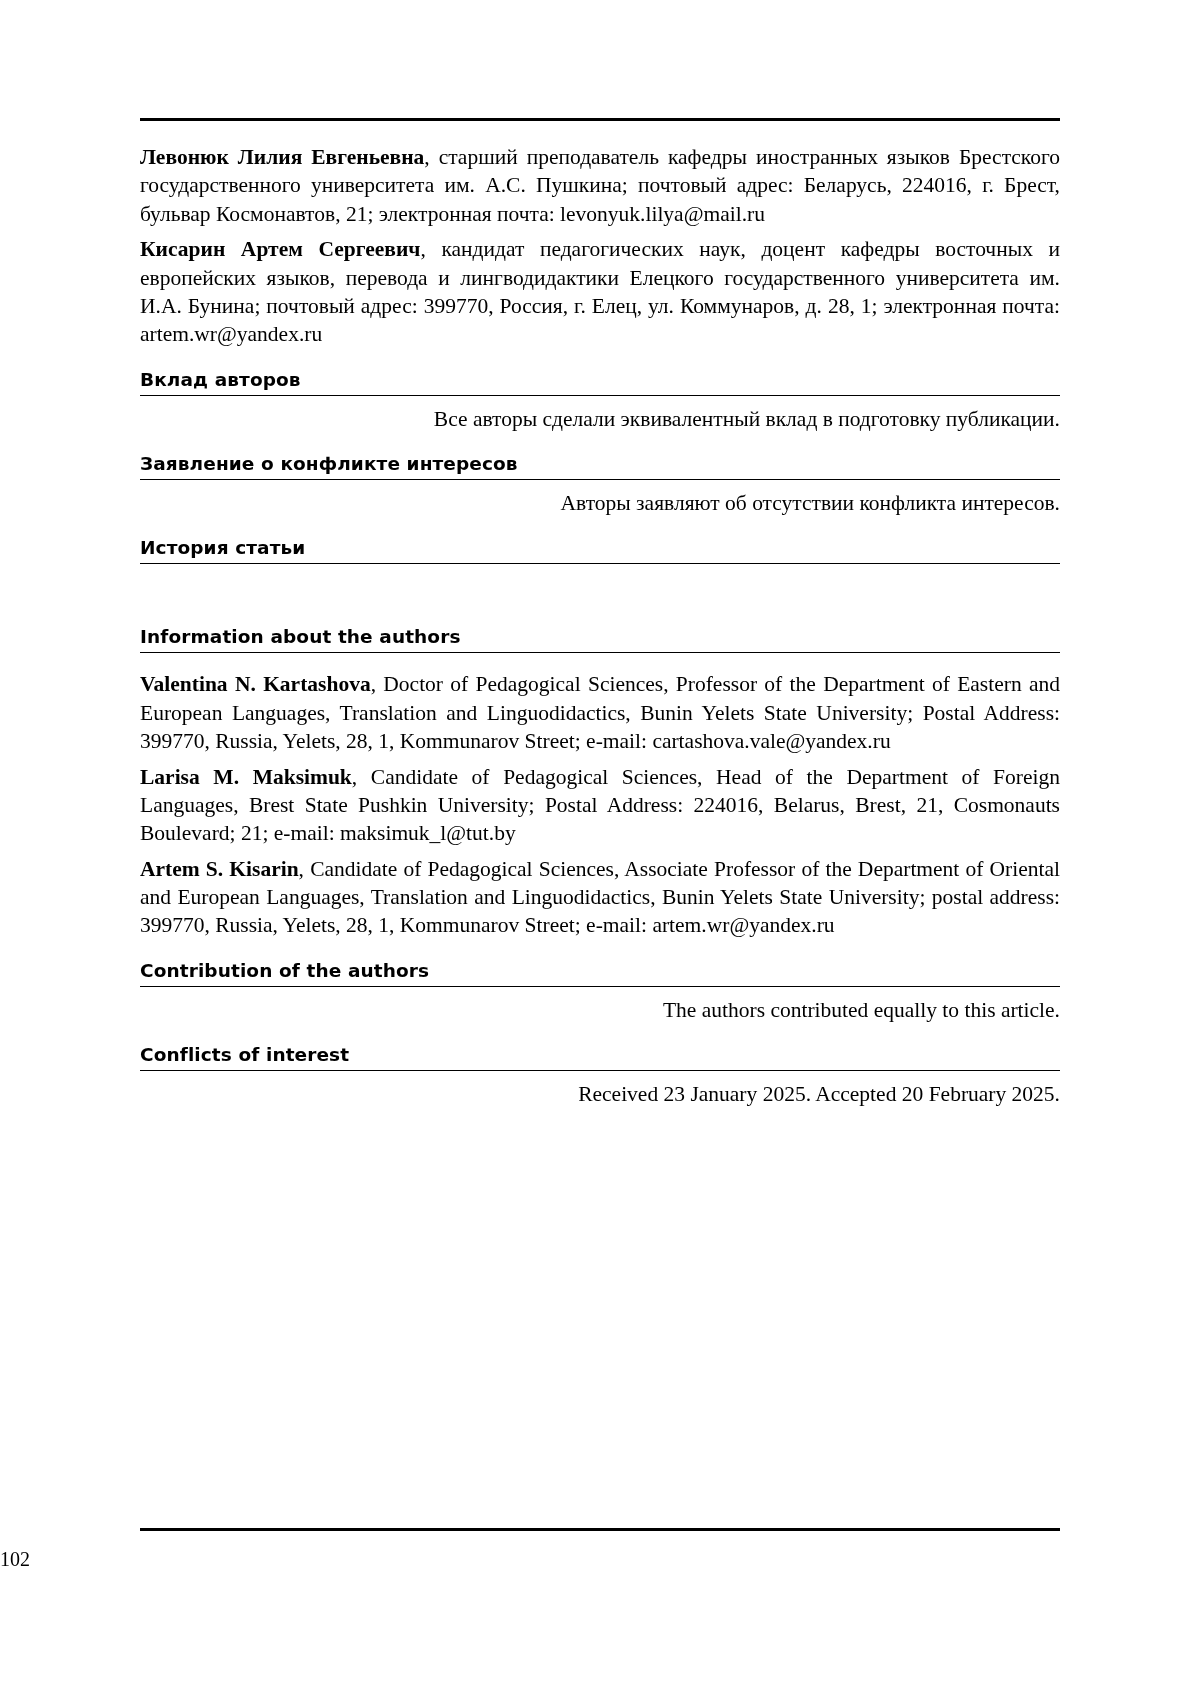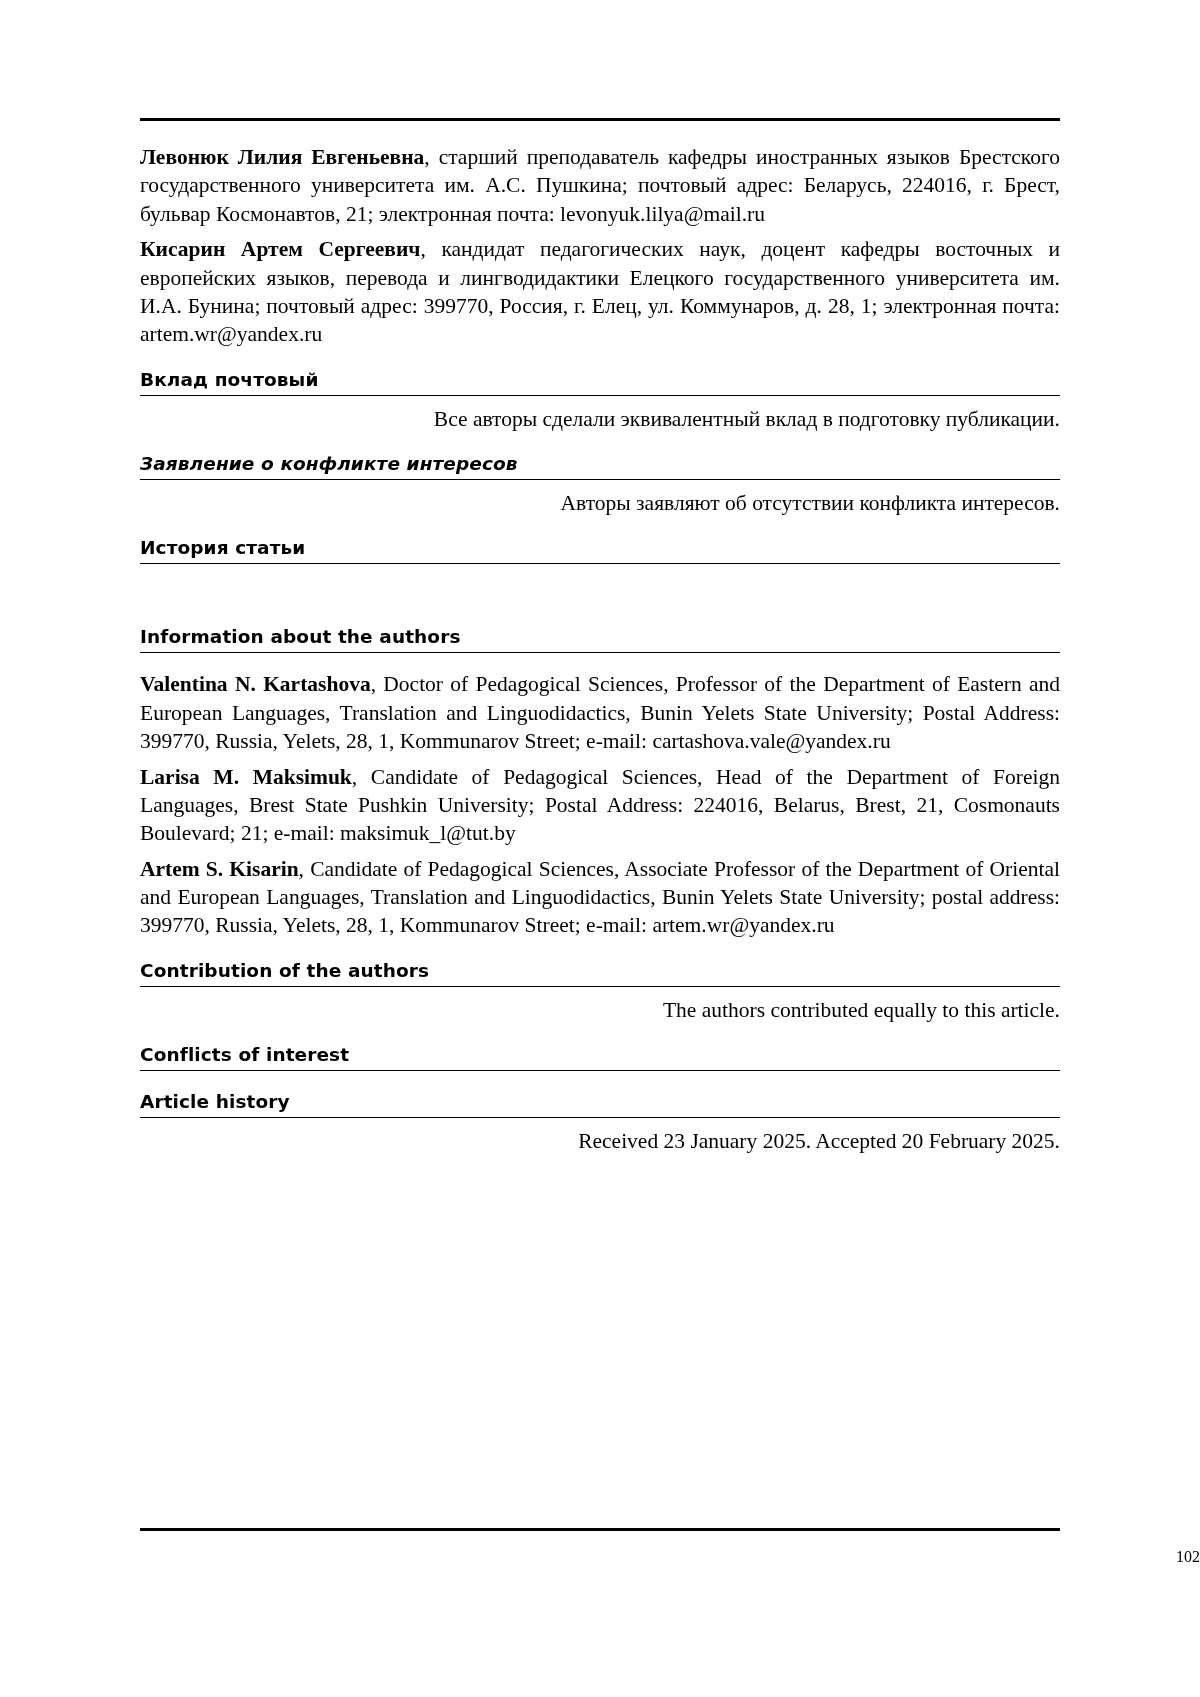--- a/index.html
+++ b/index.html
@@ -54,60 +54,59 @@
   .section-head {
     font-family: "DejaVu Sans", sans-serif;
     font-size: 18.5px;
     font-weight: bold;
     margin: 20px 0 0 0;
     padding-bottom: 5px;
     border-bottom: 1.6px solid #000;
     letter-spacing: 0.1px;
   }
   .section-head.italic {
-    font-style: italic;
   }
   .section-body {
     font-size: 21.5px;
     line-height: 1.32;
     margin: 9px 0 0 0;
     text-align: right;
   }
   .gap-big {
     height: 42px;
   }
   .en-block .para {
     text-align: justify;
   }
   .page-number {
     position: absolute;
     top: 1548px;
     left: 0;
     width: 1200px;
-    text-align: right;
-    font-size: 16px;
+    text-align: left;
+    font-size: 20px;
     font-family: "Liberation Serif", serif;
   }
 </style>
 </head>
 <body>
 
 <div class="page">
 
   <div class="content">
 
     <div class="rule-top"></div>
 
     <div>
       <p class="para"><b>Левонюк Лилия Евгеньевна</b><span>, старший преподаватель кафедры иностранных языков Брестского государственного университета им. А.С. Пушкина; почтовый адрес: Беларусь, 224016, г. Брест, бульвар Космонавтов, 21; электронная почта: levonyuk.lilya@mail.ru</span></p>
       <p class="para"><b>Кисарин Артем Сергеевич</b><span>, кандидат педагогических наук, доцент кафедры восточных и европейских языков, перевода и лингводидактики Елецкого государственного университета им. И.А. Бунина; почтовый адрес: 399770, Россия, г. Елец, ул. Коммунаров, д. 28, 1; электронная почта: artem.wr@yandex.ru</span></p>
     </div>
 
     <div>
-      <div class="section-head">Вклад почтовый</div>
+      <div class="section-head">Вклад авторов</div>
       <div class="section-body">Все авторы сделали эквивалентный вклад в подготовку публикации.</div>
 
       <div class="section-head italic">Заявление о конфликте интересов</div>
       <div class="section-body">Авторы заявляют об отсутствии конфликта интересов.</div>
 
       <div class="section-head">История статьи</div>
     </div>
 
     <div class="gap-big"></div>
 
@@ -118,21 +117,20 @@
       <p class="para"><b>Larisa M. Maksimuk</b><span>, Candidate of Pedagogical Sciences, Head of the Department of Foreign Languages, Brest State Pushkin University; Postal Address: 224016, Belarus, Brest, 21, Cosmonauts Boulevard; 21; e-mail: maksimuk_l@tut.by</span></p>
       <p class="para"><b>Artem S. Kisarin</b><span>, Candidate of Pedagogical Sciences, Associate Professor of the Department of Oriental and European Languages, Translation and Linguodidactics, Bunin Yelets State University; postal address: 399770, Russia, Yelets, 28, 1, Kommunarov Street; e-mail: artem.wr@yandex.ru</span></p>
     </div>
 
     <div>
       <div class="section-head">Contribution of the authors</div>
       <div class="section-body">The authors contributed equally to this article.</div>
 
       <div class="section-head">Conflicts of interest</div>
 
-      <div class="section-head">Article history</div>
       <div class="section-body">Received 23 January 2025. Accepted 20 February 2025.</div>
     </div>
 
   </div>
 
   <div class="rule-bottom"></div>
   <div class="page-number">102</div>
 
 </div>
 

